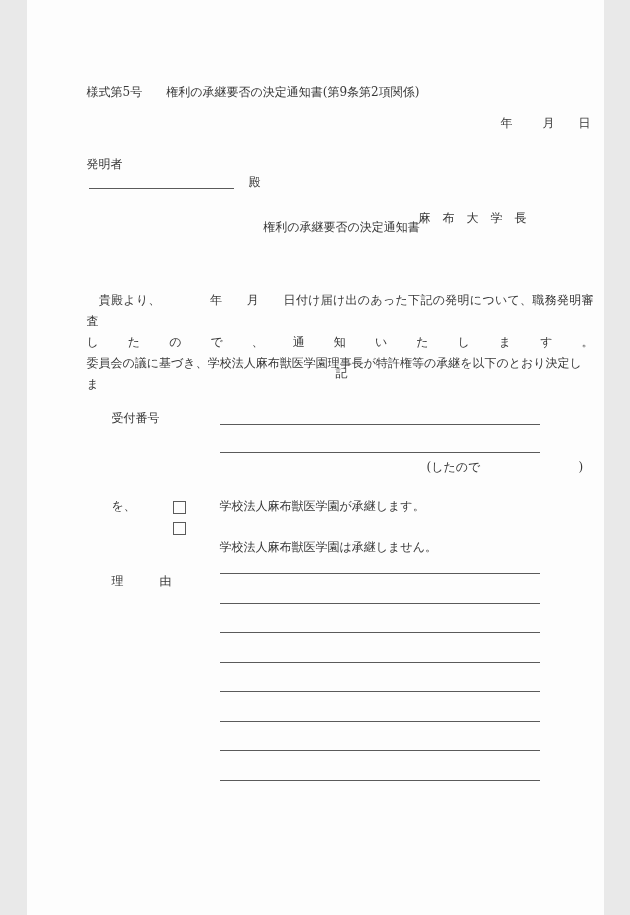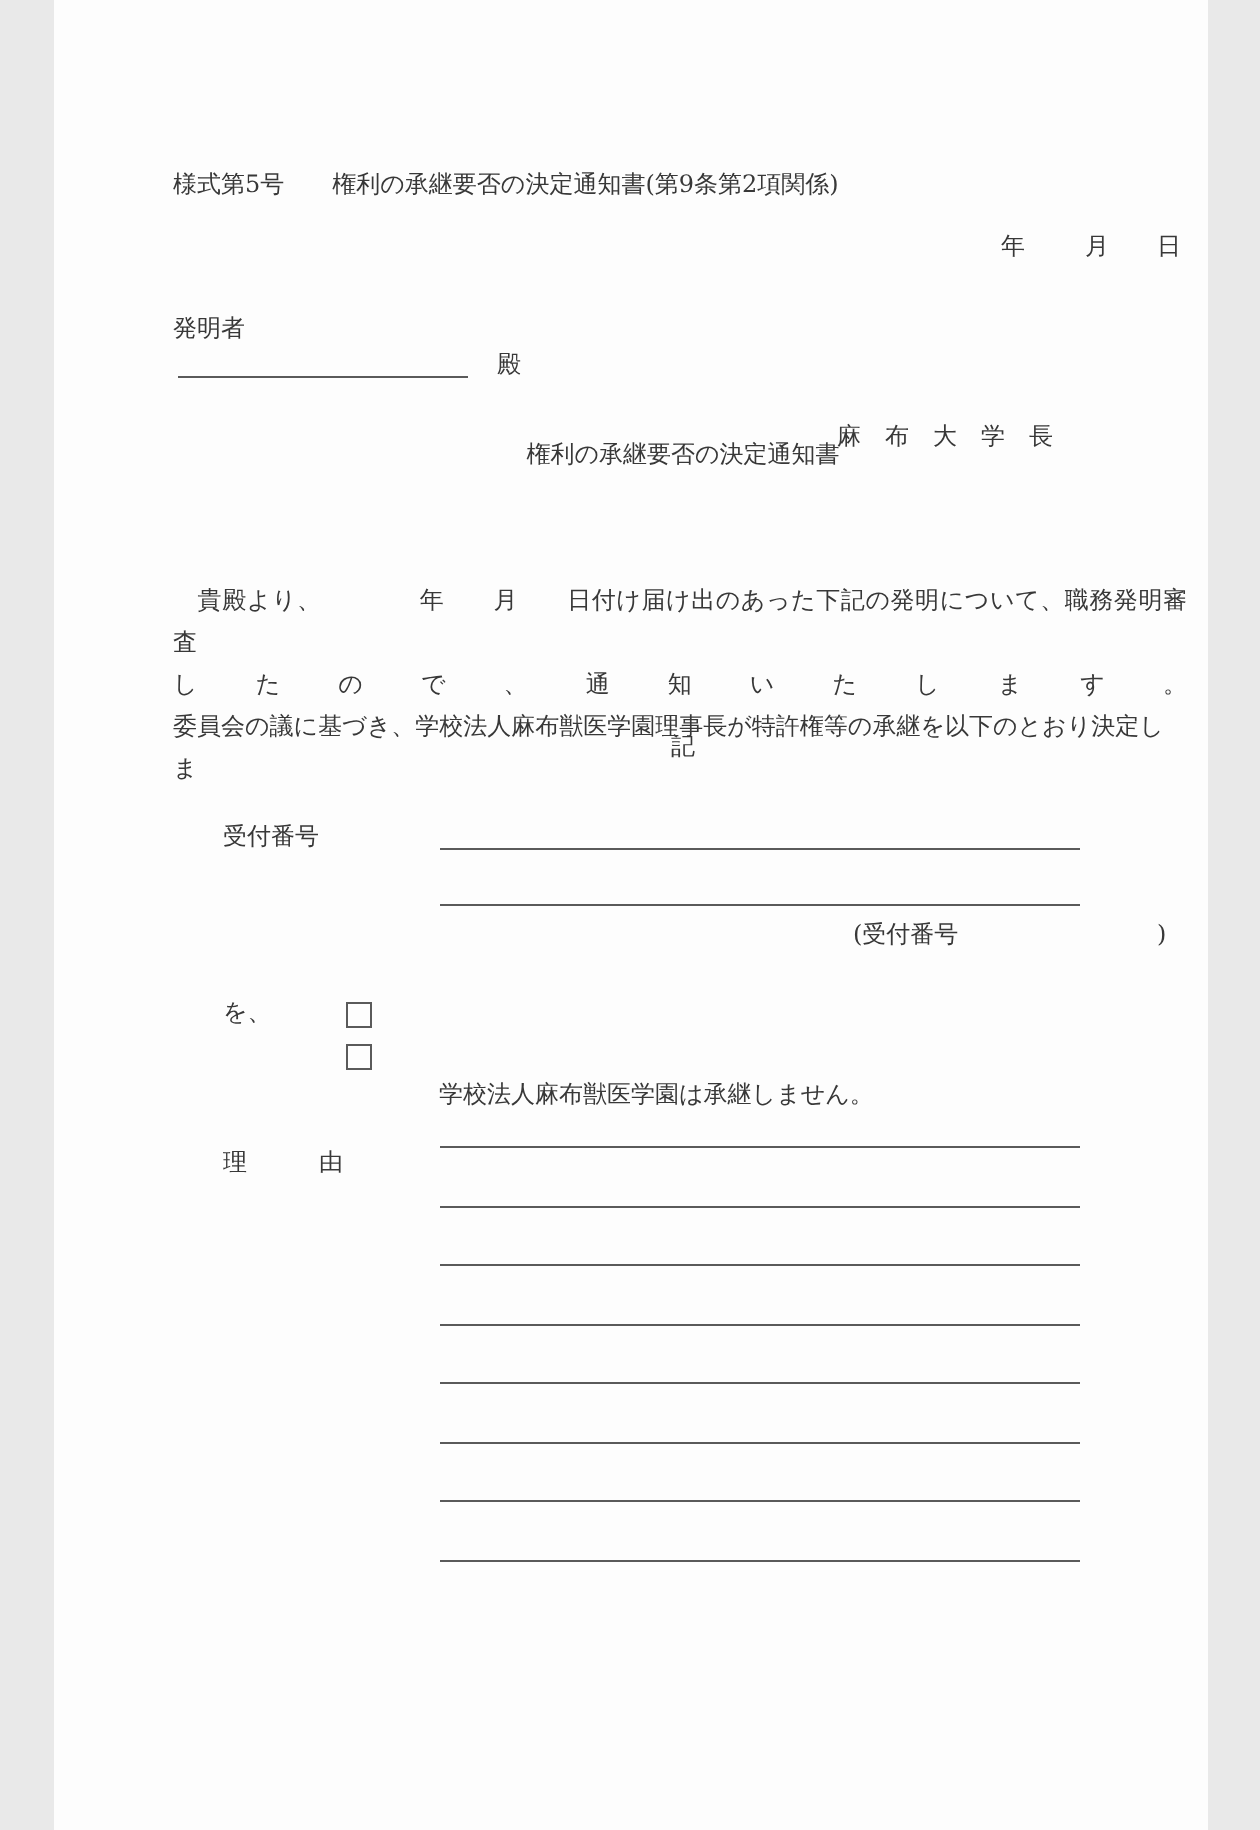--- a/index.html
+++ b/index.html
@@ -69,26 +69,27 @@
     <div class="para-line">したので、通知いたします。</div>
     <div class="para-line">委員会の議に基づき、学校法人麻布獣医学園理事長が特許権等の承継を以下のとおり決定しま</div>
   </div>
 
   <div class="center ki">記</div>
 
   <div class="abs invention-label">受付番号</div>
   <div class="rule name-line-1"></div>
   <div class="rule name-line-2"></div>
 
-  <div class="abs receipt-open">(受付番号</div>
+  <div class="abs receipt-open">(したので</div>
   <div class="abs receipt-close">)</div>
 
   <div class="abs particle">を、</div>
 
   <span class="checkbox cb-1"></span>
+  <div class="abs opt-label-1">学校法人麻布獣医学園が承継します。</div>
 
   <span class="checkbox cb-2"></span>
   <div class="abs opt-label-2">学校法人麻布獣医学園は承継しません。</div>
 
   <div class="abs reason-label">理　　　由</div>
 
   <div class="reason-lines">
     <div class="rule-line"></div>
   <div class="rule-line"></div>
       <div class="rule-line"></div>

